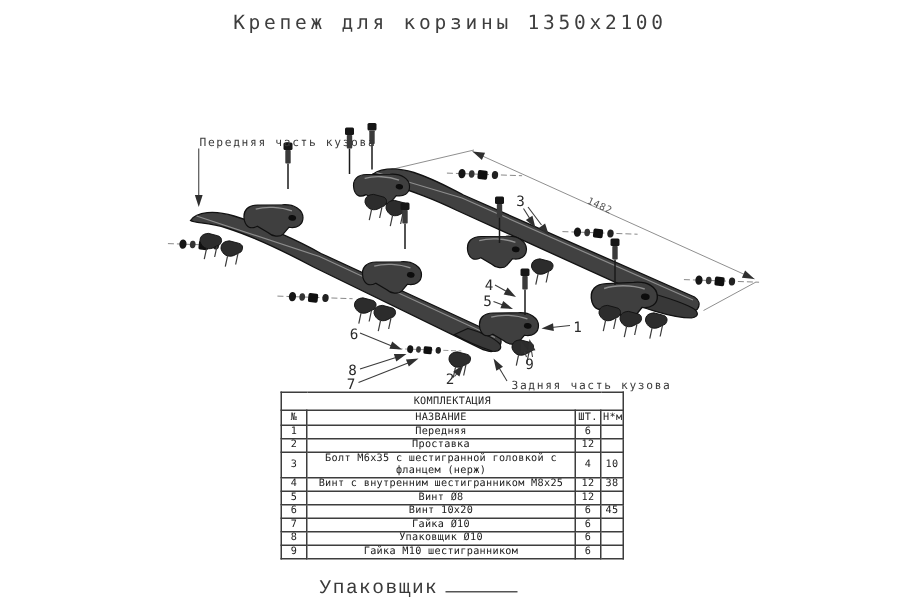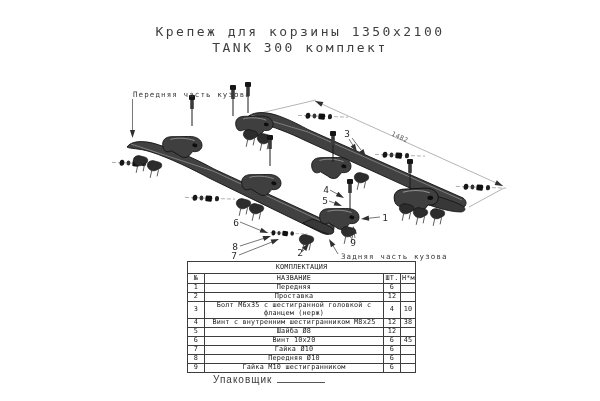--- a/index.html
+++ b/index.html
@@ -1,46 +1,45 @@
 <!DOCTYPE html>
 <html><head>
 <meta charset="utf-8">
 <style>
   html,body{margin:0;padding:0;background:#fff;}
   .page{position:relative;width:600px;height:401px;background:#ffffff;overflow:hidden;
         font-family:"DejaVu Sans Mono",monospace;color:#333;}
-  .titleblock{position:absolute;top:8px;left:0;width:100%;text-align:center;color:#3e3e3e;margin-top:16px;}
+  .titleblock{position:absolute;top:8px;left:0;width:100%;text-align:center;color:#3e3e3e;}
   .titleblock div{font-size:13px;line-height:16px;letter-spacing:2.5px;white-space:nowrap;}
   svg.drawing{position:absolute;left:0;top:0;}
   .lbl{font-family:"DejaVu Sans Mono",monospace;font-size:7.5px;letter-spacing:1.1px;fill:#3a3a3a;}
   .co{font-family:"DejaVu Sans Mono",monospace;font-size:9.5px;fill:#2b2b2b;}
   .dim{font-family:"DejaVu Sans Mono",monospace;font-size:6.5px;fill:#555;letter-spacing:0.5px;}
   .ld{stroke:#3c3c3c;stroke-width:0.7;fill:none;}
   .ext{stroke:#6a6a6a;stroke-width:0.5;fill:none;}
   .ah{fill:#2f2f2f;}
   .tblwrap{position:absolute;left:187px;top:261px;}
   table.parts{border-collapse:collapse;table-layout:fixed;width:228px;
               font-family:"DejaVu Sans Mono",monospace;color:#222;}
   table.parts td{border:1px solid #3d3d3d;text-align:center;vertical-align:middle;
                  padding:0 1px;font-size:6.8px;line-height:1.15;letter-spacing:0.2px;}
   td.tbl-title{font-size:8.5px;letter-spacing:2px;height:11px;}
   tr.hdr td{height:9px;font-size:6.8px;}
   tr.r td{height:8px;}
-  .packer{position:absolute;left:213px;top:374px;font-size:10px;letter-spacing:1px;color:#3a3a3a;
-          font-family:Liberation Sans, sans-serif;}
+  .packer{position:absolute;left:213px;top:384px;font-size:13px;letter-spacing:1px;color:#3a3a3a;
+          font-family:Liberation Mono, monospace;}
   .packer .blank{display:inline-block;width:48px;height:8px;border-bottom:1px solid #555;margin-left:5px;}
 </style>
 </head>
 <body>
 
 <div class="page">
 
   <div class="titleblock">
     <div>Крепеж для корзины 1350х2100</div>
-    <div>TANK 300 комплект</div>
   </div>
 
   <svg class="drawing" width="600" height="401" viewBox="0 0 600 401">
     <defs>
       <g id="foot">
         <path d="M3,17 C0,10 4,6 10,5 L26,2 C34,0 40,3 41,8 C42,13 38,16 33,16 L30,21 C28,24 23,24 20,22 L12,19 C8,22 5,21 3,17 Z" fill="#3f3f3f" stroke="#101010" stroke-width="0.8"></path>
         <path d="M9,8 C15,5 25,3.5 33,5" fill="none" stroke="#8f8f8f" stroke-width="0.9"></path>
         <ellipse cx="34" cy="9.5" rx="2.6" ry="1.9" fill="#0d0d0d"></ellipse>
       </g>
       <g id="vbolt">
@@ -206,39 +205,39 @@
         <td>10</td>
       </tr>
       <tr class="r">
         <td>4</td>
         <td>Винт с внутренним шестигранником М8х25</td>
         <td>12</td>
         <td>38</td>
       </tr>
       <tr class="r">
         <td>5</td>
-        <td>Шайба Ø8</td>
+        <td>Винт Ø8</td>
         <td>12</td>
         <td></td>
       </tr>
       <tr class="r">
         <td>6</td>
         <td>Винт 10х20</td>
         <td>6</td>
         <td>45</td>
       </tr>
       <tr class="r">
         <td>7</td>
         <td>Гайка Ø10</td>
         <td>6</td>
         <td></td>
       </tr>
       <tr class="r">
         <td>8</td>
-        <td>Передняя Ø10</td>
+        <td>Упаковщик Ø10</td>
         <td>6</td>
         <td></td>
       </tr>
       <tr class="r">
         <td>9</td>
         <td>Гайка М10 шестигранником</td>
         <td>6</td>
         <td></td>
       </tr>
     </tbody>

